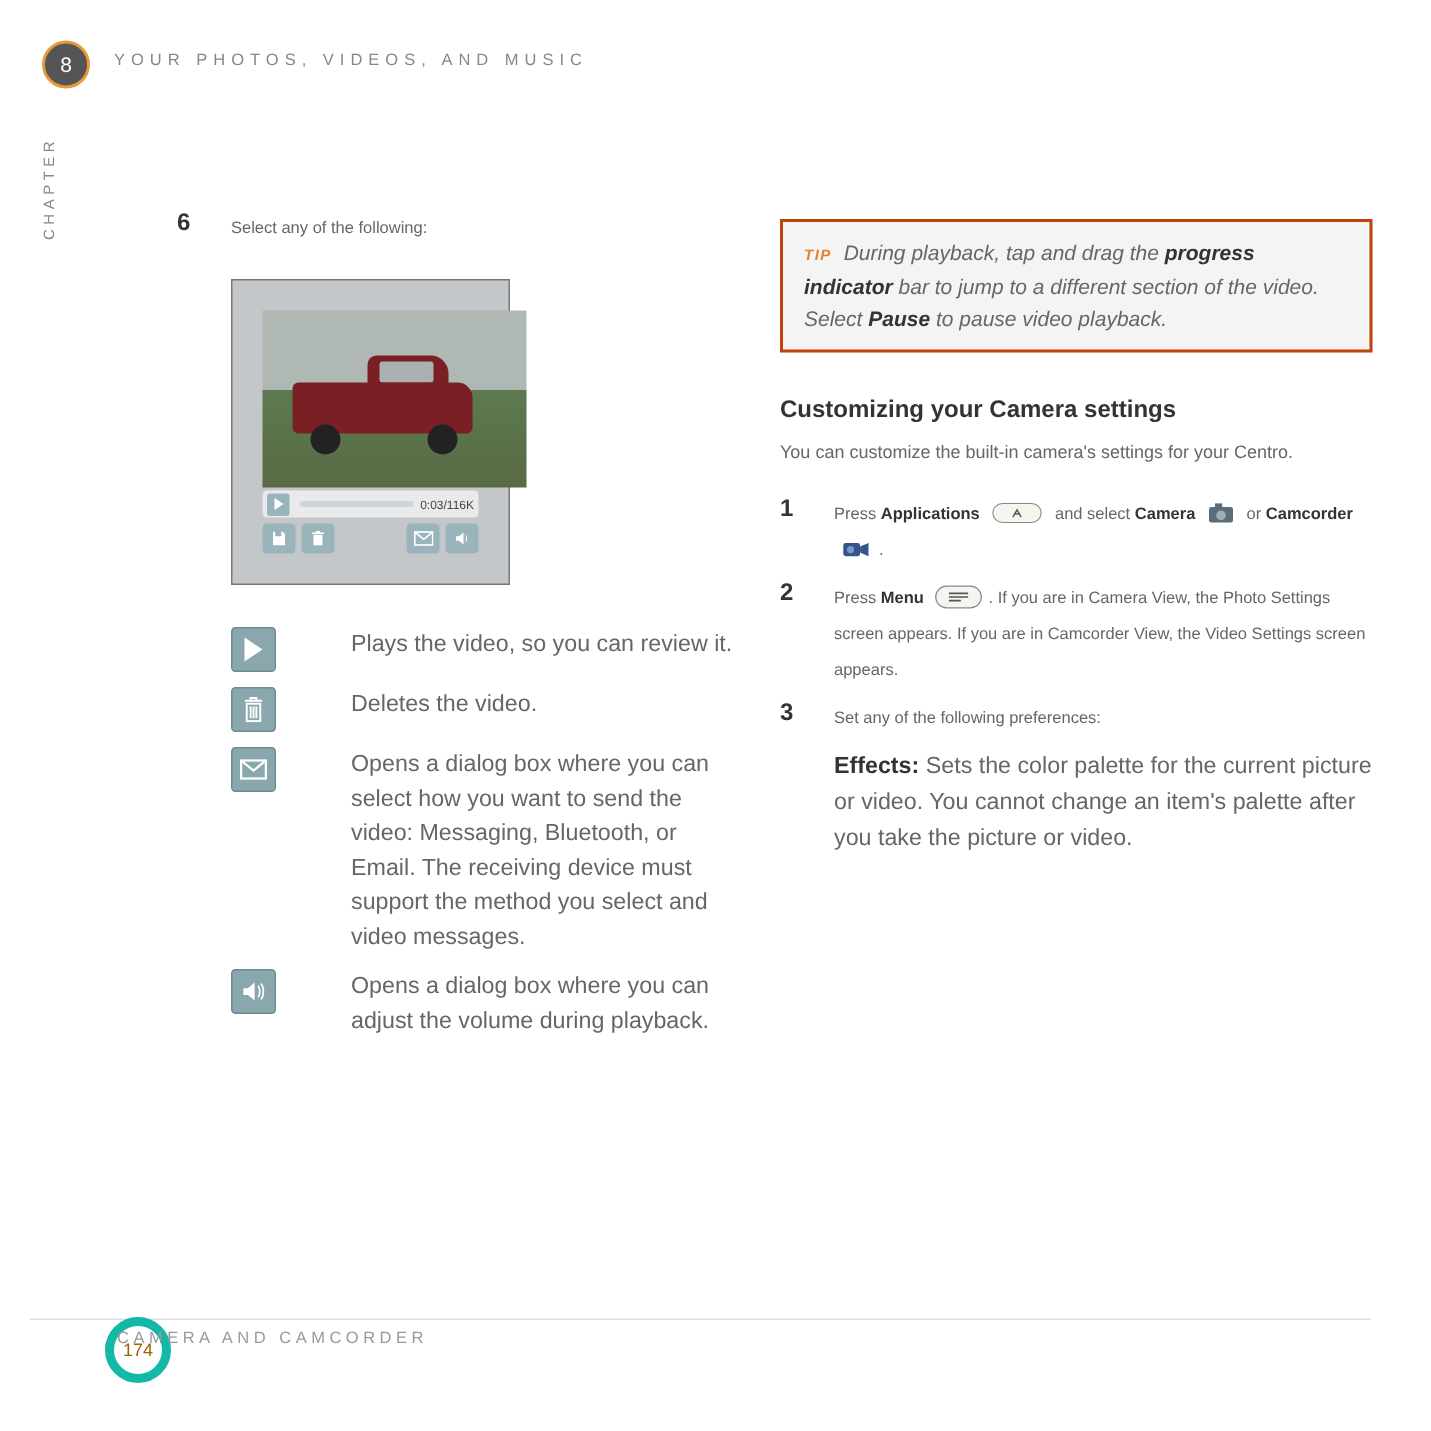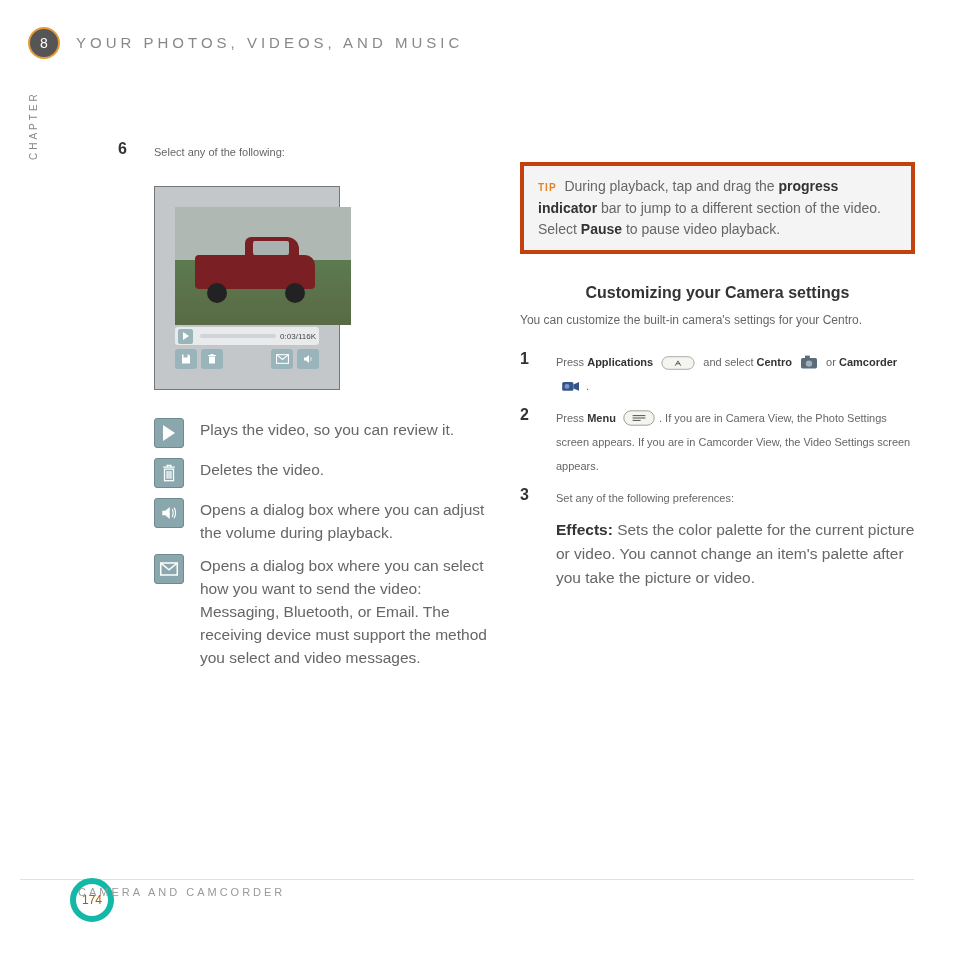--- a/index.html
+++ b/index.html
@@ -21,21 +21,21 @@
     background: #555;
     border: 2px solid #e69b3a;
     color: #fff;
     font-size: 14px;
     line-height: 28px;
     text-align: center;
   }
   .header-title {
     position: absolute;
     left: 76px; top: 34px;
-    font-size: 15px;
+    font-size: 11px;
     letter-spacing: 4px;
     color: #888;
     text-align: right;
   }
   .chapter-vert {
     position: absolute;
     left: 28px; top: 160px;
     font-size: 10px;
     letter-spacing: 3px;
     color: #888;
@@ -142,21 +142,21 @@
     display:flex; justify-content:space-between; margin-top:4px;
   }
   .tool-group { display:flex; gap:4px;}
   .tool-btn {
     width:22px; height:20px; background:#9ab4bc; border-radius:3px;
     display:flex; align-items:center; justify-content:center; color:#fff;
   }
 
   
   .icon-list { margin-left: 36px; margin-top: 28px; }
-  .icon-row { display: flex; margin-bottom: 10px; }
+  .icon-row { display: flex; margin-bottom: 10px; gap: 34px; }
   .icon-box {
     width: 28px; height: 28px;
     background: #8aa7ae;
     border: 1px solid #6d8b92;
     border-radius: 3px;
     margin-right: 16px;
     flex-shrink: 0;
     display:flex; align-items:center; justify-content:center;
     color:#fff;
   }
@@ -165,41 +165,41 @@
     font-size: 15.5px;
     line-height: 23px;
     color: #666;
   }
   .glyph-play {
     width:0;height:0;border-left:12px solid #fff;border-top:8px solid transparent;border-bottom:8px solid transparent;
   }
 
   
   .tip-box {
-    border:4px solid #c2410c;
+    border:2px solid #c2410c;
     background:#f4f4f4;
     padding: 10px 14px;
     font-size:14px;
     line-height:21px;
     color:#666;
-    margin-top:22px;
+    margin-top:6px;
+    font-style:italic;
   }
   .tip-label {
     color:#e2832a;
     font-size:10px;
     font-weight:bold;
     letter-spacing:1px;
     margin-right:4px;
   }
   .section-heading {
     margin-top: 30px;
     font-weight:bold;
     color:#333;
     font-size:16px;
-    text-align:center;
   }
   .body-text {
     font-size:12px;
     line-height:24px;
     color:#666;
     margin-top:6px;
   }
   .inline-icon {
     display:inline-block;
     vertical-align:middle;
@@ -319,35 +319,35 @@
             <path d="M3 5h18 M9 2h6v3H9z"></path>
             <line x1="9" y1="11" x2="9" y2="23"></line>
             <line x1="12" y1="11" x2="12" y2="23"></line>
             <line x1="15" y1="11" x2="15" y2="23"></line>
           </svg>
       </div>
       <div class="icon-desc">Deletes the video.</div>
     </div>
     <div class="icon-row">
       <div class="icon-box">
+        <svg width="18" height="14" viewBox="0 0 24 18" fill="none" stroke="#fff" stroke-width="2">
+            <rect x="1" y="1" width="22" height="16"></rect>
+            <path d="M1 1l11 9 11-9"></path>
+          </svg>
+      </div>
+      <div class="icon-desc">Opens a dialog box where you can select how you want to send the video: Messaging, Bluetooth, or Email. The receiving device must support the method you select and video messages.</div>
+    </div>
+    <div class="icon-row">
+      <div class="icon-box">
         <svg width="18" height="18" viewBox="0 0 24 24" fill="#fff">
             <path d="M3 9h4l6-5v16l-6-5H3z"></path>
             <path d="M16 7c2 1.5 2 8.5 0 10 M18.5 5c3 2.5 3 11.5 0 14" fill="none" stroke="#fff" stroke-width="1.5"></path>
           </svg>
       </div>
       <div class="icon-desc">Opens a dialog box where you can adjust the volume during playback.</div>
-    </div>
-    <div class="icon-row">
-      <div class="icon-box">
-        <svg width="18" height="14" viewBox="0 0 24 18" fill="none" stroke="#fff" stroke-width="2">
-            <rect x="1" y="1" width="22" height="16"></rect>
-            <path d="M1 1l11 9 11-9"></path>
-          </svg>
-      </div>
-      <div class="icon-desc">Opens a dialog box where you can select how you want to send the video: Messaging, Bluetooth, or Email. The receiving device must support the method you select and video messages.</div>
     </div>
   </div>
 </div>
 
 <div class="col-right">
 
   <div class="tip-box">
     <span class="tip-label">TIP</span>
     <span>During playback, tap and drag the </span><span class="bold">progress indicator</span><span> bar to jump to a different section of the video. Select </span><span class="bold">Pause</span><span> to pause video playback.</span>
   </div>
@@ -359,21 +359,21 @@
     <div class="step-row">
       <div class="step-num">1</div>
       <div class="step-text">
         <span>Press </span><span class="bold">Applications</span>
         <span class="inline-icon apps-btn">
           <svg viewBox="0 0 48 20">
               <rect x="1" y="1" width="46" height="18" rx="9" fill="#f5f5f0" stroke="#888"></rect>
               <path d="M20 14 l4-7 l4 7 M21 11h6" fill="none" stroke="#555" stroke-width="1.3"></path>
             </svg>
         </span>
-        <span> and select </span><span class="bold">Centro</span>
+        <span> and select </span><span class="bold">Camera</span>
         <span class="inline-icon camera-btn">
           <svg viewBox="0 0 24 20">
               <rect x="2" y="5" width="20" height="13" rx="2" fill="#5b6c78"></rect>
               <rect x="7" y="2" width="6" height="4" fill="#5b6c78"></rect>
               <circle cx="12" cy="12" r="4" fill="#9fb0bc"></circle>
             </svg>
         </span>
         <span> or </span><span class="bold">Camcorder</span>
         <span class="inline-icon camcorder-btn">
           <svg viewBox="0 0 26 20">

